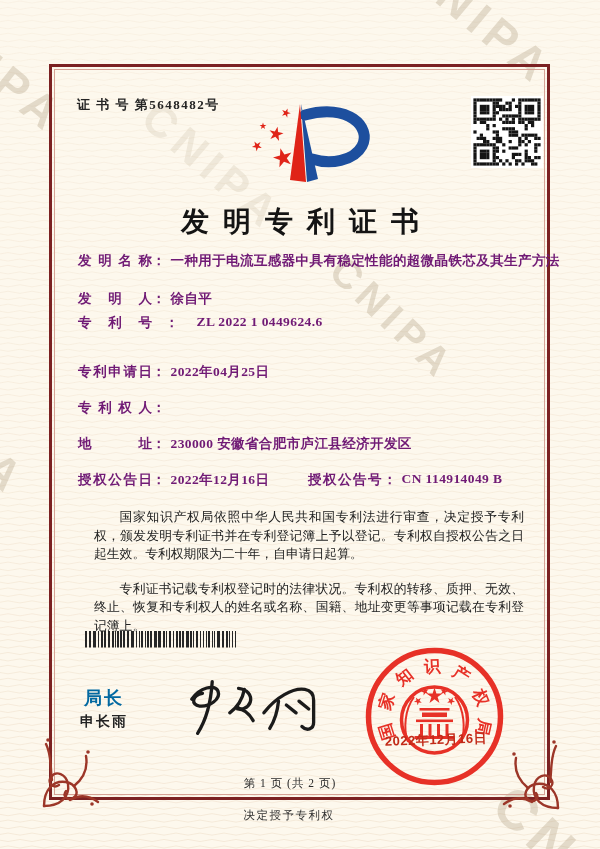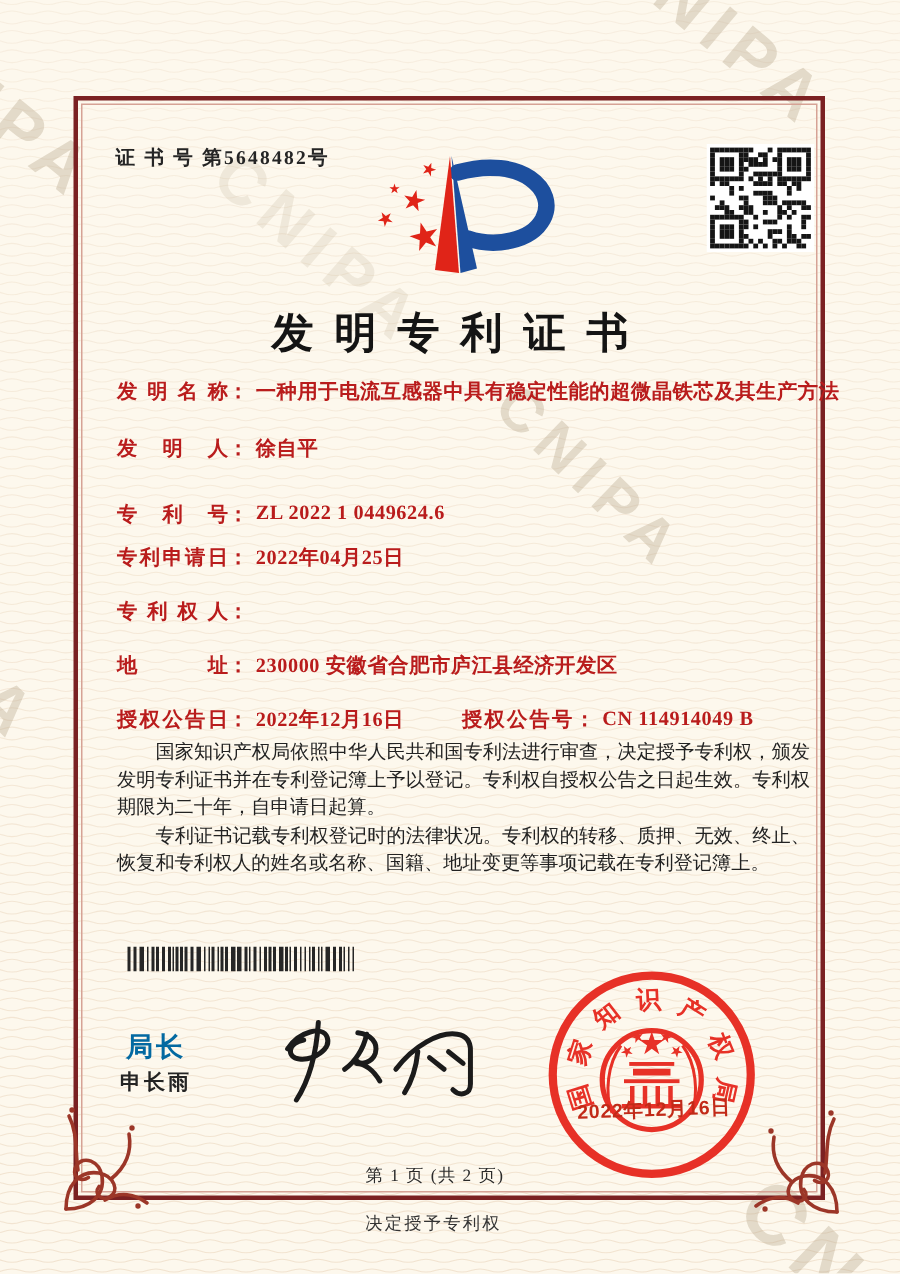--- a/index.html
+++ b/index.html
@@ -29,32 +29,32 @@
     letter-spacing:1.5px;color:#252525;
   }
   .logo{position:absolute;left:250px;top:101px;}
   .qr{position:absolute;left:471px;top:96px;}
   .title{
     position:absolute;left:0;right:0;top:183px;text-align:center;
     font-size:28px;font-weight:700;letter-spacing:14px;text-indent:14px;color:#141414;margin-top:20px;
   }
   .frow{
     position:absolute;left:78px;width:464px;display:flex;align-items:flex-start;
-    font-size:13.5px;font-weight:600;color:#b91c1c;
+    font-size:13.5px;font-weight:600;color:#701a75;
   }
   .flabel{width:74px;flex:none;text-align:justify;text-align-last:justify;}
   .fcolon{flex:none;margin-right:5px;}
   .fvalue{letter-spacing:.4px;white-space:nowrap;}
   .fgroup2{position:absolute;left:230px;top:0;display:flex;text-align:center;}
   .fgroup2 .flabel2{flex:none;letter-spacing:1.5px;}
   .bodytext{
     position:absolute;left:78px;top:492px;width:462px;
     font-size:12.8px;line-height:18.6px;color:#222;text-align:justify;
   }
-  .bodytext p{margin:0;text-indent:2em;}
+  .bodytext p{margin:16px;text-indent:2em;}
   .barcode{position:absolute;left:84px;top:631px;}
   .signer-title{
     position:absolute;left:84px;top:686px;
     font-family:Liberation Sans, sans-serif;
     font-size:18px;font-weight:700;color:#0369a1;letter-spacing:2px;
   }
   .signer-name{
     position:absolute;left:80px;top:713px;
     font-family:"Liberation Sans","DejaVu Sans",sans-serif;
     font-size:14px;font-weight:700;color:#242424;letter-spacing:2px;
@@ -500,21 +500,21 @@
   <div class="frow" style="top:252px;">
     <span class="flabel">发明名称</span>
       <span class="fcolon">：</span>
     <span class="fvalue">一种用于电流互感器中具有稳定性能的超微晶铁芯及其生产方法</span>
   </div>
   <div class="frow" style="top:290px;">
     <span class="flabel">发明人</span>
       <span class="fcolon">：</span>
     <span class="fvalue">徐自平</span>
   </div>
-  <div class="frow" style="top:334px;">
+  <div class="frow" style="top:314px;gap:13px;">
     <span class="flabel">专利号</span>
       <span class="fcolon">：</span>
     <span class="fvalue">ZL 2022 1 0449624.6</span>
   </div>
   <div class="frow" style="top:363px;">
     <span class="flabel">专利申请日</span>
       <span class="fcolon">：</span>
     <span class="fvalue">2022年04月25日</span>
   </div>
   <div class="frow" style="top:399px;">

